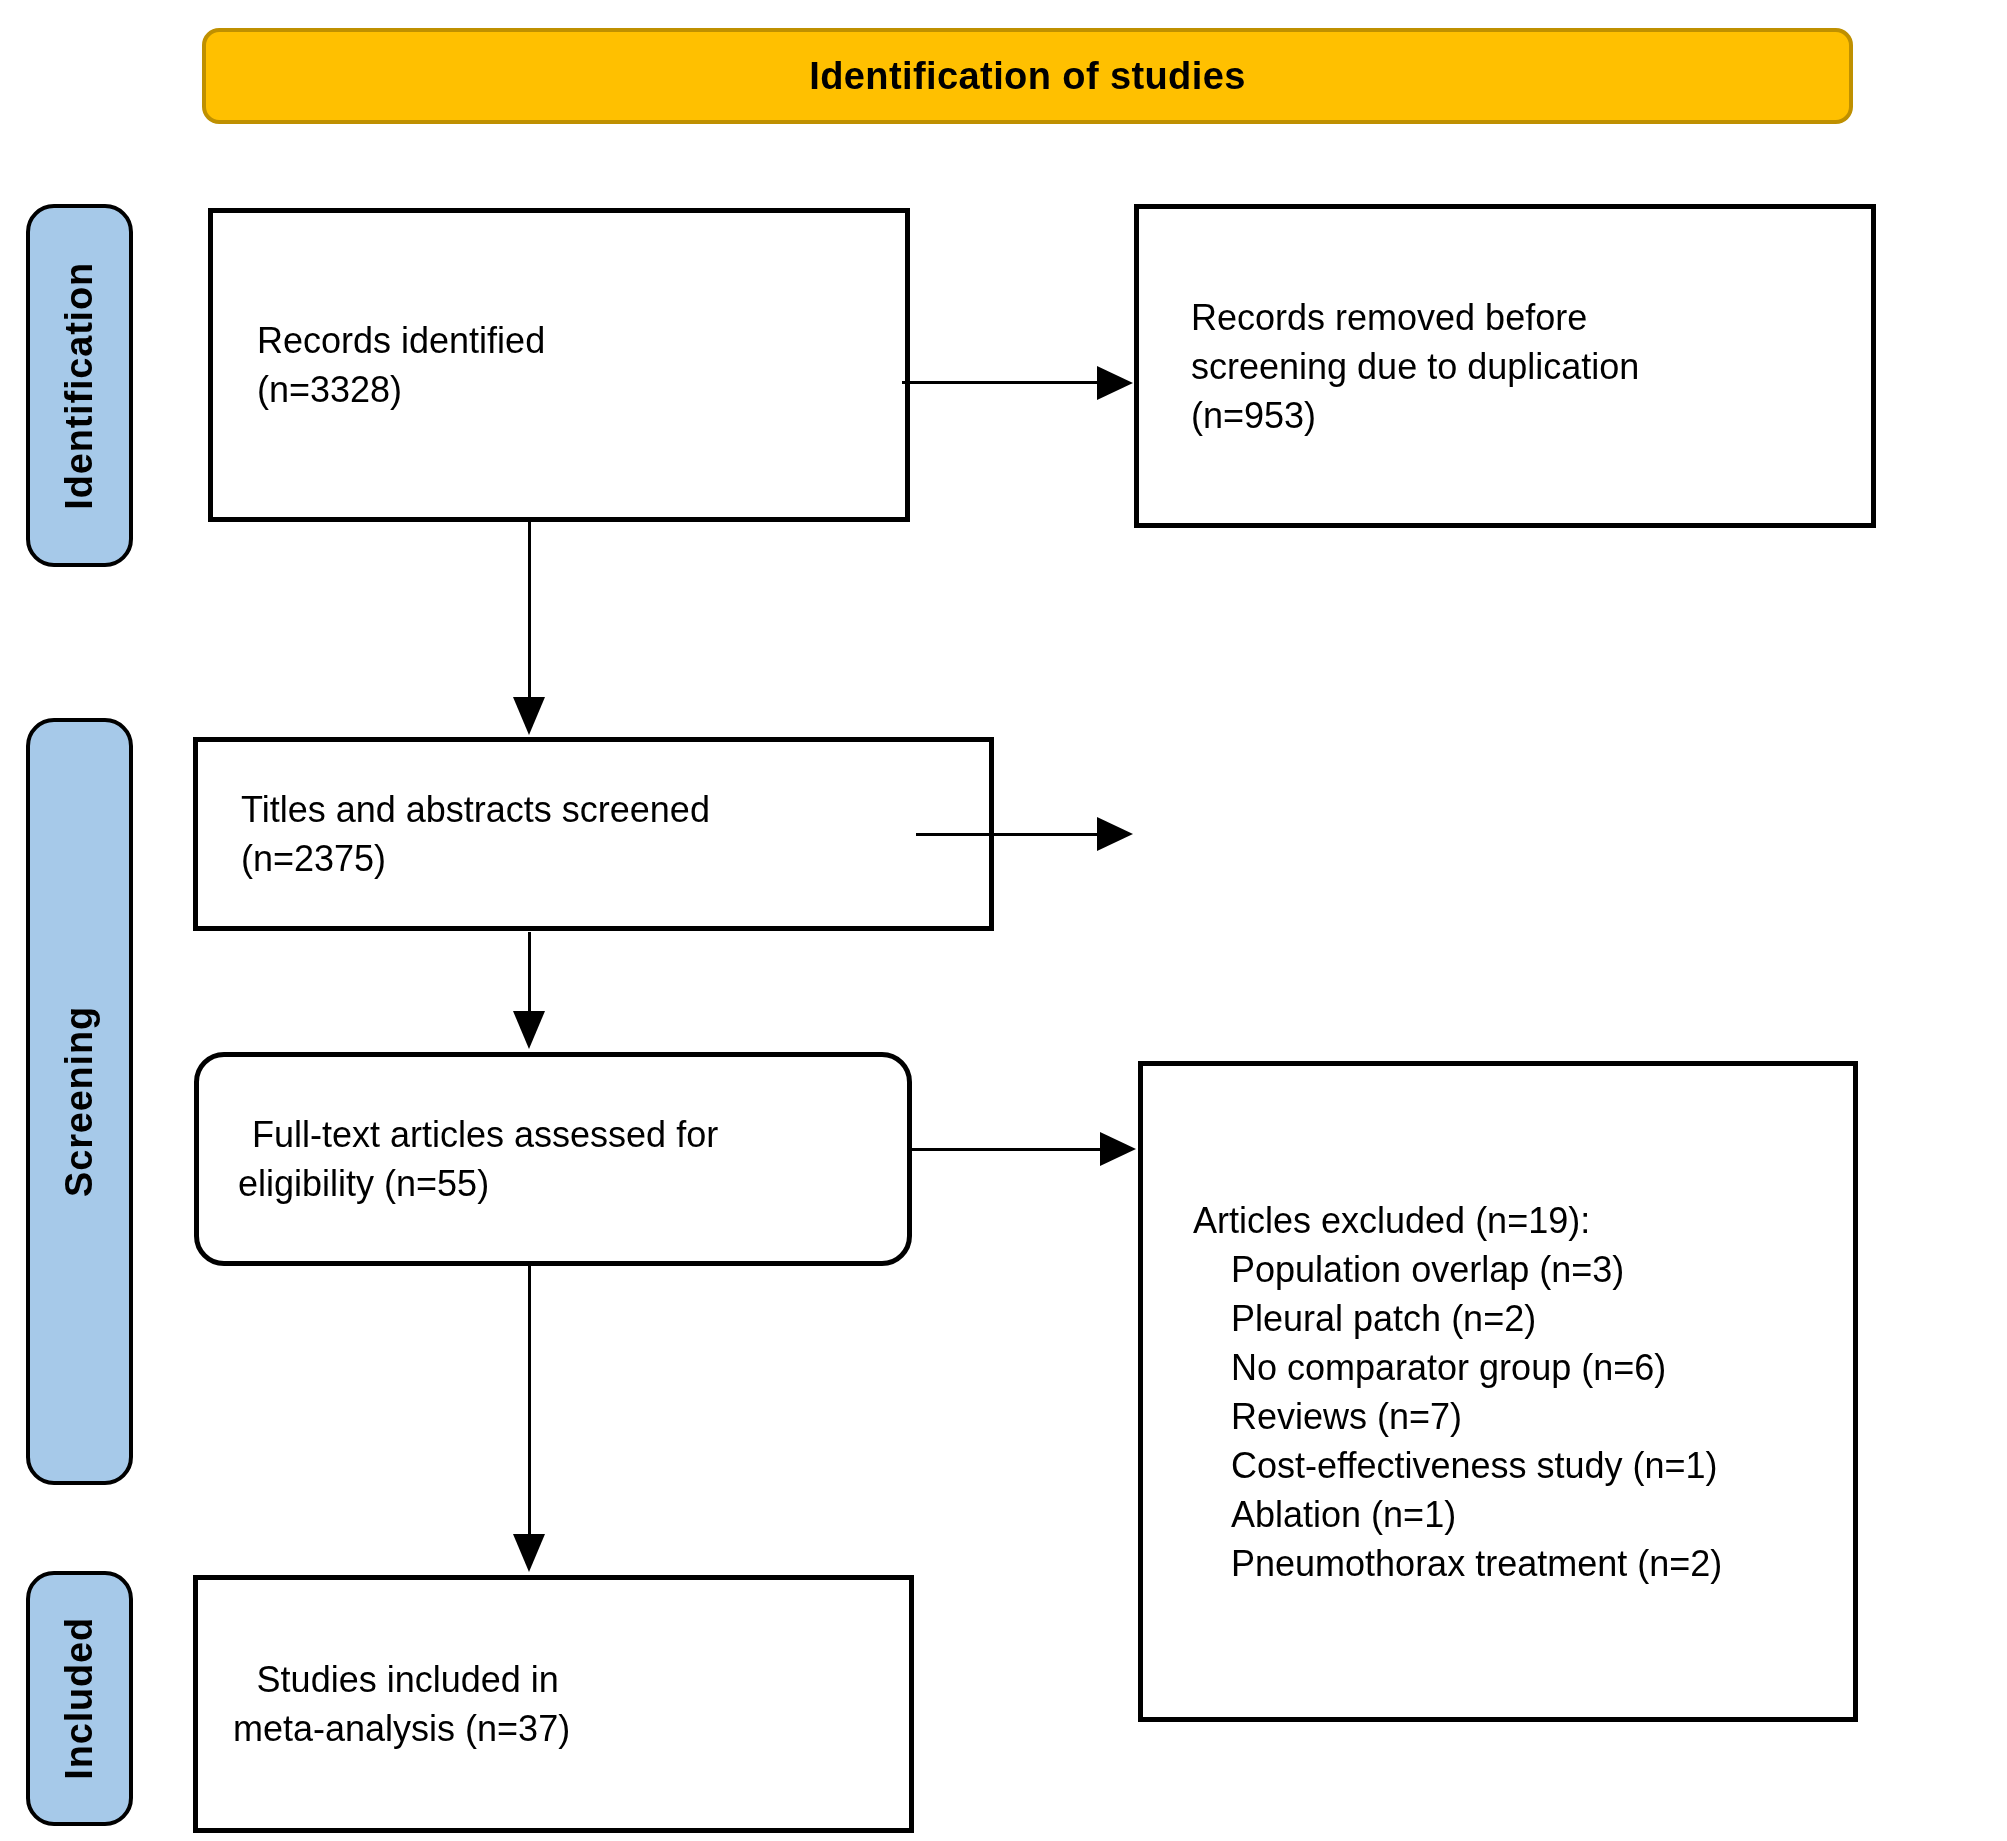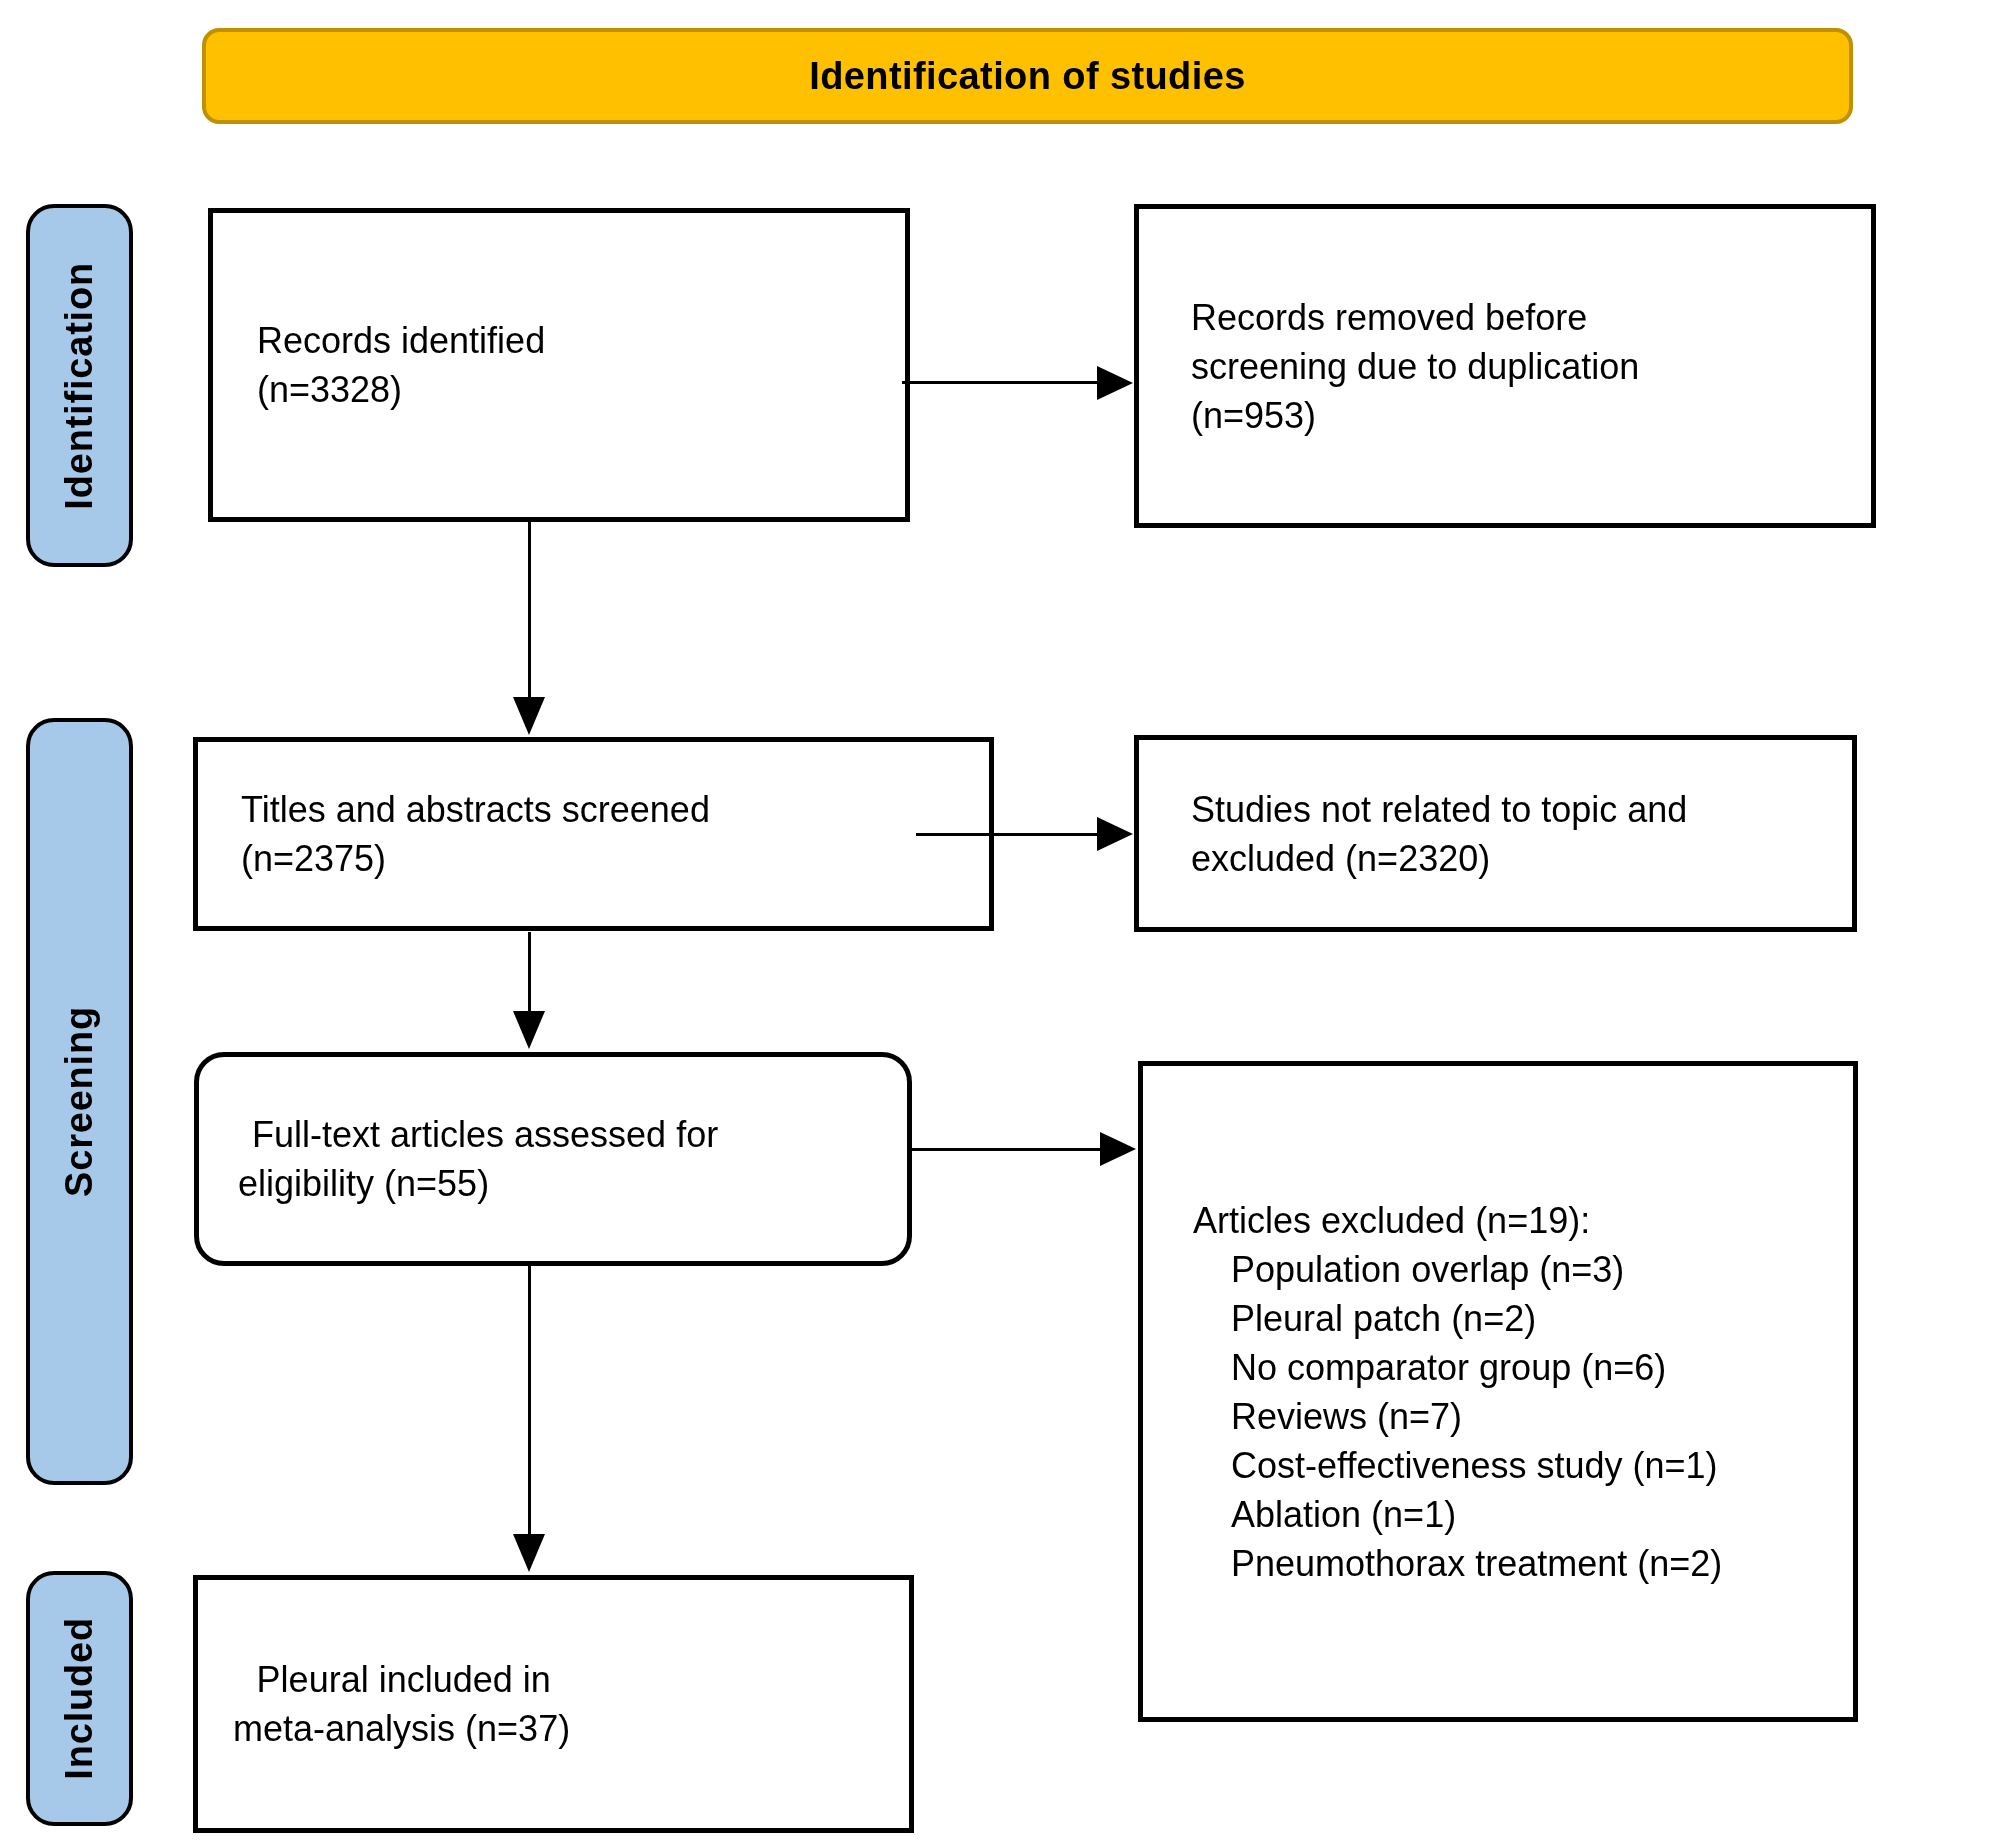--- a/index.html
+++ b/index.html
@@ -128,42 +128,38 @@
   <div class="box" id="box-records-removed">
     <span>Records removed before</span>
     <span>screening due to duplication</span>
     <span>(n=953)</span>
   </div>
 
   <div class="box" id="box-titles-screened">
     <span>Titles and abstracts screened</span>
     <span>(n=2375)</span>
   </div>
-  <div class="box" id="box-studies-not-related">
-    <span>Studies not related to topic and</span>
-    <span>excluded (n=2320)</span>
-  </div>
 
   <div class="box" id="box-fulltext-assessed">
     <span class="indent-sm">Full-text articles assessed for</span>
     <span>eligibility (n=55)</span>
   </div>
   <div class="box" id="box-articles-excluded">
     <span>Articles excluded (n=19):</span>
     <span class="reason">Population overlap (n=3)</span>
     <span class="reason">Pleural patch (n=2)</span>
     <span class="reason">No comparator group (n=6)</span>
     <span class="reason">Reviews (n=7)</span>
     <span class="reason">Cost-effectiveness study (n=1)</span>
     <span class="reason">Ablation (n=1)</span>
     <span class="reason">Pneumothorax treatment (n=2)</span>
   </div>
 
   <div class="box" id="box-studies-included">
-    <span class="indent-md">Pleural included in</span>
+    <span class="indent-md">Studies included in</span>
     <span>meta-analysis (n=37)</span>
   </div>
 
   <div>
     <div class="hline" style="left:902px; top:381px; width:198px;"></div>
     <div class="head-right" style="left:1097px; top:366px;"></div>
   </div>
 
   <div>
     <div class="vline" style="left:528px; top:521px; height:178px;"></div>

